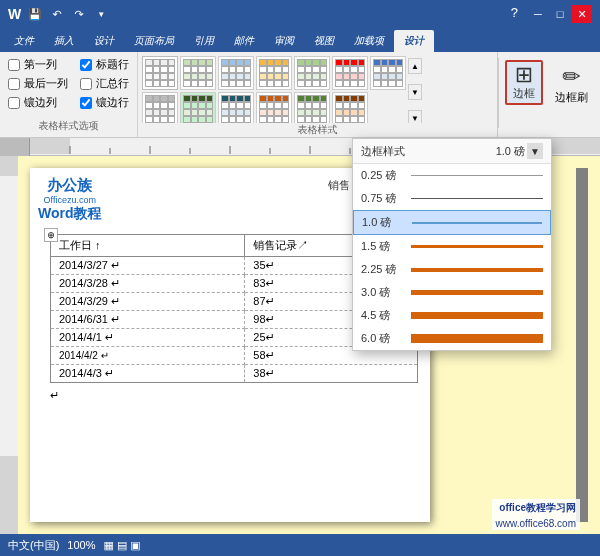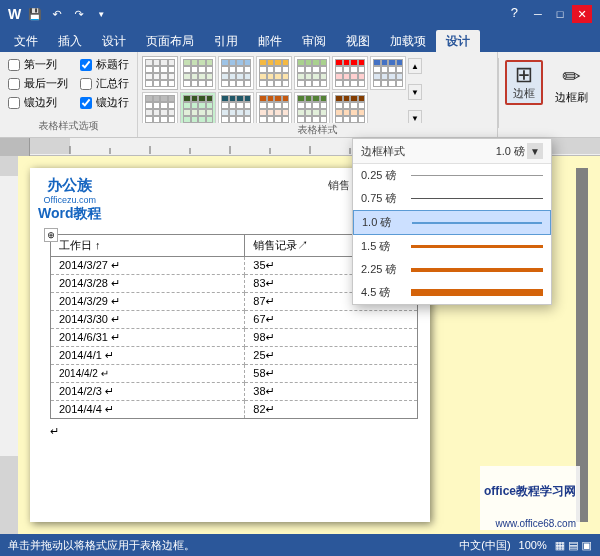--- a/index.html
+++ b/index.html
@@ -68,26 +68,27 @@
     
     .ribbon-tabs {
       background: #2b579a;
       display: flex;
       align-items: flex-end;
       height: 24px;
       padding-left: 4px;
     }
     .ribbon-tab {
       padding: 4px 10px;
-      font-size: 12px;
+      font-size: 10px;
       color: white;
       cursor: pointer;
       height: 22px;
       display: flex;
       align-items: center;
+      font-style: italic;
     }
     .ribbon-tab.design-active {
       background: #f0f0f0;
       color: #2b579a;
       font-weight: bold;
       border-radius: 2px 2px 0 0;
     }
 
     
     .ribbon-body {
@@ -736,22 +737,30 @@
     </div>
     <div class="border-option">
       <span class="border-option-label">1.5 磅</span>
       <div class="border-line" style="height:3px;background:#d4630a;"></div>
     </div>
     <div class="border-option">
       <span class="border-option-label">2.25 磅</span>
       <div class="border-line" style="height:4px;background:#d4630a;"></div>
     </div>
     <div class="border-option">
+      <span class="border-option-label">3.0 磅</span>
+      <div class="border-line" style="height:5px;background:#d4630a;"></div>
+    </div>
+    <div class="border-option">
       <span class="border-option-label">4.5 磅</span>
       <div class="border-line" style="height:7px;background:#d4630a;"></div>
+    </div>
+    <div class="border-option">
+      <span class="border-option-label">6.0 磅</span>
+      <div class="border-line" style="height:9px;background:#d4630a;"></div>
     </div>
   </div>
 </div>
 
 <div class="document-wrapper" style="background:#808080;position:relative;flex:1;height:calc(556px - 28px - 24px - 86px - 22px);overflow:hidden;display:flex;flex-direction:column;">
 
   <div style="background:#f0f0f0;height:18px;border-bottom:1px solid #bbb;display:flex;align-items:center;">
     <div style="width:30px;background:#bbb;height:18px;border-right:1px solid #999;"></div>
     <div style="flex:1;position:relative;overflow:hidden;">
       <svg width="570" height="18">
@@ -808,61 +817,50 @@
               </tr>
               <tr>
                 <td style="border: 1px dashed rgb(170, 170, 170); padding: 2px 8px; font-size: 11px;">2014/3/28 ↵</td>
                 <td style="border: 1px dashed rgb(170, 170, 170); padding: 2px 8px; font-size: 11px;">83↵</td>
               </tr>
               <tr>
                 <td style="border: 1px dashed rgb(170, 170, 170); padding: 2px 8px; font-size: 11px;">2014/3/29 ↵</td>
                 <td style="border: 1px dashed rgb(170, 170, 170); padding: 2px 8px; font-size: 11px;">87↵</td>
               </tr>
               <tr>
-                <td style="border: 1px dashed rgb(170, 170, 170); padding: 2px 8px; font-size: 11px;">2014/3/30 ↵</td>
-                <td style="border: 1px dashed rgb(170, 170, 170); padding: 2px 8px; font-size: 11px;">67↵</td>
-              </tr>
-              <tr>
                 <td style="border: 1px dashed rgb(170, 170, 170); padding: 2px 8px; font-size: 11px;">2014/6/31 ↵</td>
                 <td style="border: 1px dashed rgb(170, 170, 170); padding: 2px 8px; font-size: 11px;">98↵</td>
               </tr>
               <tr>
                 <td style="border: 1px dashed rgb(170, 170, 170); padding: 2px 8px; font-size: 11px;">2014/4/1 ↵</td>
                 <td style="border: 1px dashed rgb(170, 170, 170); padding: 2px 8px; font-size: 11px;">25↵</td>
               </tr>
               <tr>
                 <td style="border: 1px dashed rgb(170, 170, 170); padding: 2px 8px; font-size: 10px;">2014/4/2 ↵</td>
                 <td style="border: 1px dashed rgb(170, 170, 170); padding: 2px 8px; font-size: 11px;">58↵</td>
               </tr>
               <tr>
-                <td style="border: 1px dashed rgb(170, 170, 170); padding: 2px 8px; font-size: 11px;">2014/2/3 ↵</td>
+                <td style="border: 1px dashed rgb(170, 170, 170); padding: 2px 8px; font-size: 11px;">2014/4/3 ↵</td>
                 <td style="border: 1px dashed rgb(170, 170, 170); padding: 2px 8px; font-size: 11px; margin-top: 12px;">38↵</td>
-              </tr>
-              <tr>
-                <td style="border: 1px dashed rgb(170, 170, 170); padding: 2px 8px; font-size: 11px;">2014/4/4 ↵</td>
-                <td style="border: 1px dashed rgb(170, 170, 170); padding: 2px 8px; font-size: 11px;">82↵</td>
               </tr>
             </tbody>
         </table>
 
         <div style="margin-top:6px;margin-left:4px;font-size:11px;">↵</div>
       </div>
 
       <div style="width:12px;background:#808080;cursor:ew-resize;"></div>
 
       <div style="position:absolute;bottom:4px;right:20px;text-align:right;">
-        <div style="color:#1e3a8a;font-size:12px;font-weight:bold;background:rgba(255,255,255,0.85);padding:17px 4px;">office教程学习网</div>
+        <div style="color:#1e3a8a;font-size:10px;font-weight:bold;background:rgba(255,255,255,0.85);padding:2px 4px;">office教程学习网</div>
         <div style="color:#1e3a8a;font-size:10px;background:rgba(255,255,255,0.85);padding:1px 4px;">www.office68.com</div>
       </div>
     </div>
   </div>
 </div>
 
 <div class="status-bar">
-  <div class="status-left">
-    <span>单击并拖动以将格式应用于表格边框。</span>
-  </div>
   <div class="status-right">
     <span>中文(中国)</span>
     <span>100%</span>
     <span>▦ ▤ ▣</span>
   </div>
 </div>
 
 </body></html>

